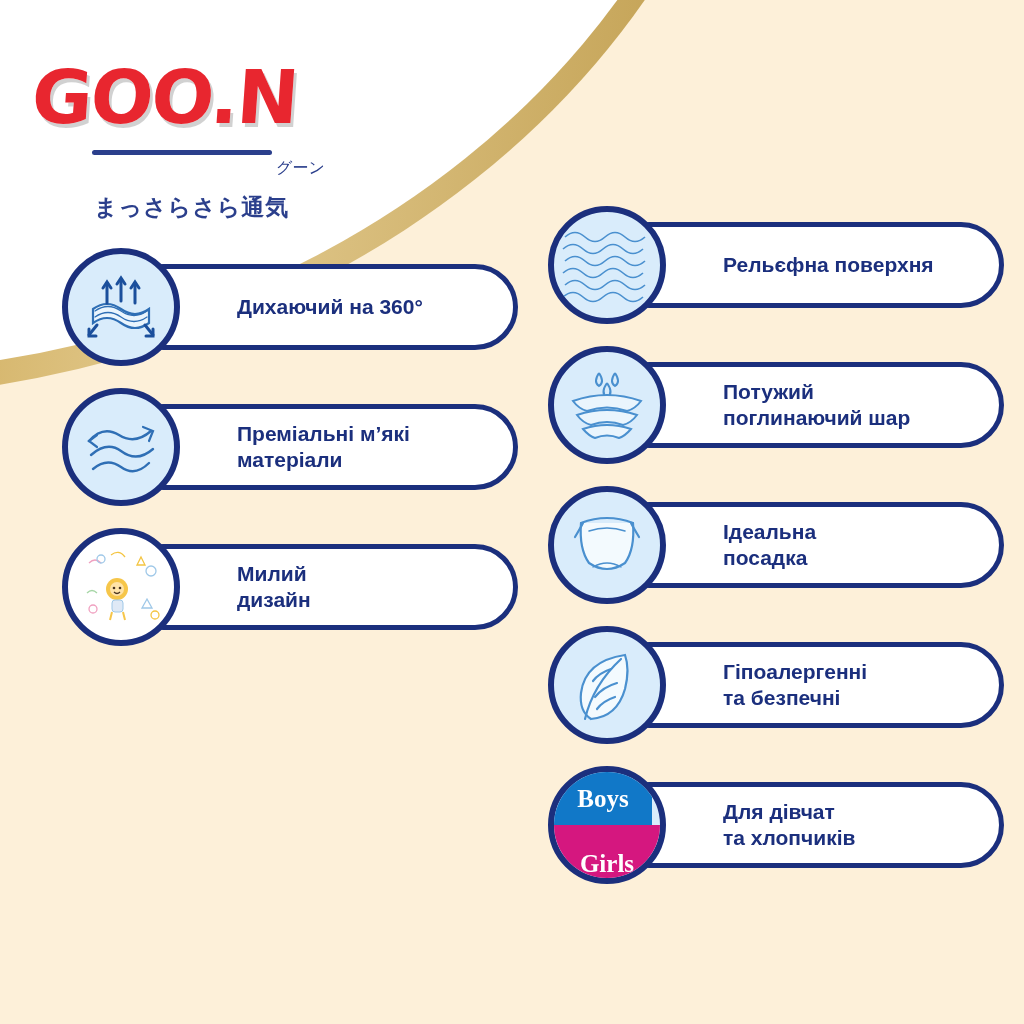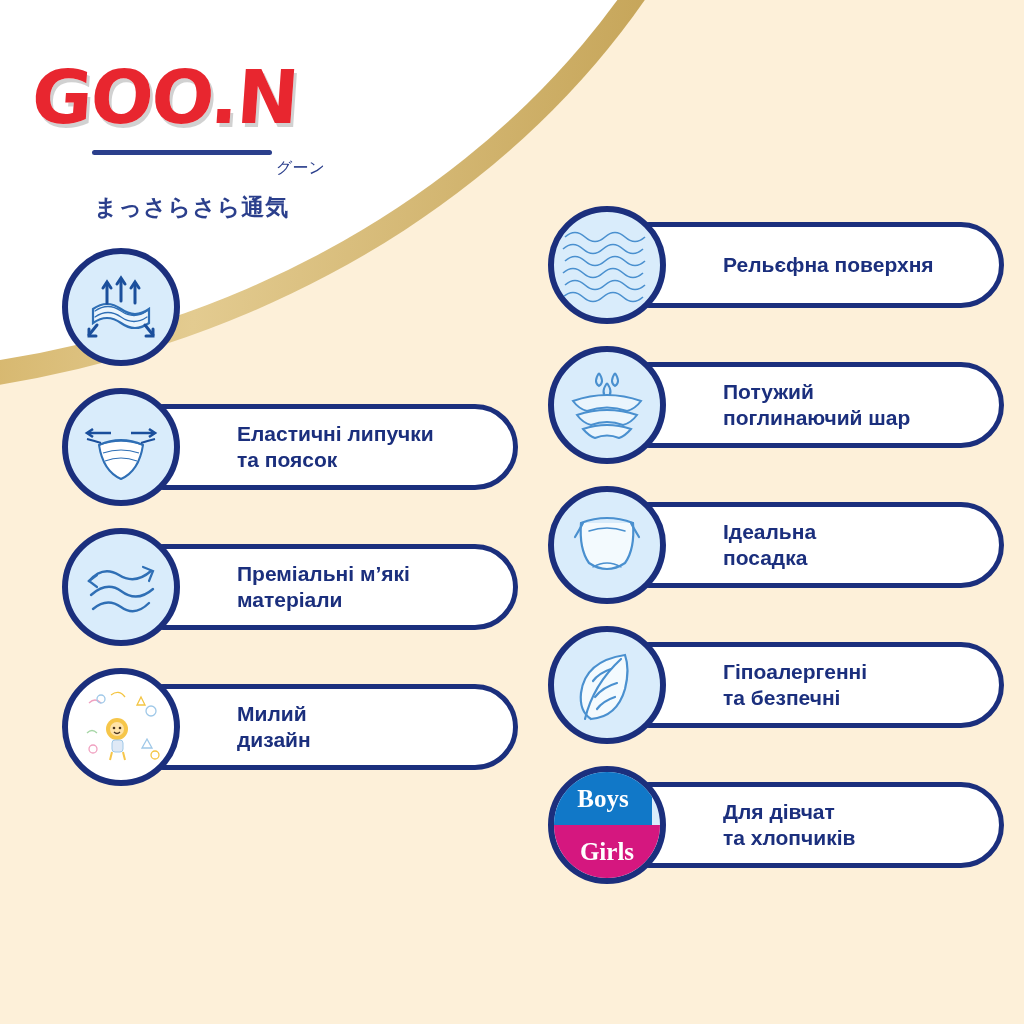--- a/index.html
+++ b/index.html
@@ -131,21 +131,21 @@
   
   .bg-split { width:100%; height:100%; position:relative; }
   .bg-boys {
     position:absolute; left:0; top:0; right:8px; height:50%;
     background:#1178c8;
     display:flex; align-items:center; justify-content:center;
   }
   .bg-girls {
     position:absolute; left:0; bottom:0; right:0; height:50%;
     background:#d5177f;
-    display:flex; align-items:center; justify-content:center;
+    display:flex; align-items:flex-end; justify-content:center;
   }
   .bg-boys span, .bg-girls span {
     color:#fff; font-weight:bold; font-size:25px;
     font-family:"Liberation Serif", serif;
   }
   .design-bg { background:#ffffff; }
 </style>
 </head>
 <body>
 
@@ -176,45 +176,25 @@
             <path d="M62 44 V24"></path>
               <path d="M58 29 l4 -6 l4 6"></path>
             <path d="M24 66 l-8 10"></path>
               <path d="M16 70 l0 7 l7 0"></path>
             <path d="M72 66 l8 10"></path>
               <path d="M80 70 l0 7 l-7 0"></path>
           </g>
         </g>
       </svg>
     </div>
-  </div>
-
-  <div class="feature">
-    <div class="icon-circle">
-      <svg width="96" height="96" viewBox="0 0 96 96">
-        <g stroke="#2f6fb5" stroke-width="2" fill="none">
-          <path d="M26 46 q22 -10 44 0 q-4 26 -22 34 q-18 -8 -22 -34 z" fill="#ffffff"></path>
-          <path d="M26 46 q22 -8 44 0" stroke-width="1.4"></path>
-          <path d="M30 54 q18 -6 36 0 M32 62 q16 -6 32 0" stroke-width="1.1"></path>
-          <g stroke="#1b4f9c" stroke-width="2.6">
-            <path d="M16 34 h22"></path>
-              <path d="M20 30 l-6 4 l6 4"></path>
-            <path d="M58 34 h22"></path>
-              <path d="M76 30 l6 4 l-6 4"></path>
-          </g>
-          <path d="M14 40 q8 2 14 4" stroke="#1b4f9c"></path>
-          <path d="M82 40 q-8 2 -14 4" stroke="#1b4f9c"></path>
-        </g>
-      </svg>
-    </div>
-    <div class="pill">
-      <div class="pill-label">Еластичні липучки
-та поясок</div>
-    </div>
-  </div>
+    <div class="pill">
+      <div class="pill-label">Дихаючий на 360°</div>
+    </div>
+  </div>
+
 
 
   <div class="feature">
     <div class="icon-circle">
       <svg width="96" height="96" viewBox="0 0 96 96">
         <g stroke="#2f6fb5" stroke-width="2.4" fill="none" stroke-linecap="round">
           <path d="M16 42 q14 -16 30 -6 q16 10 32 -4"></path>
           <path d="M18 56 q16 -14 30 -4 q16 12 32 -2"></path>
           <path d="M20 70 q14 -12 28 -2 q14 10 28 -4"></path>
           <path d="M70 28 l10 4 l-4 10" stroke-width="2.2"></path>

